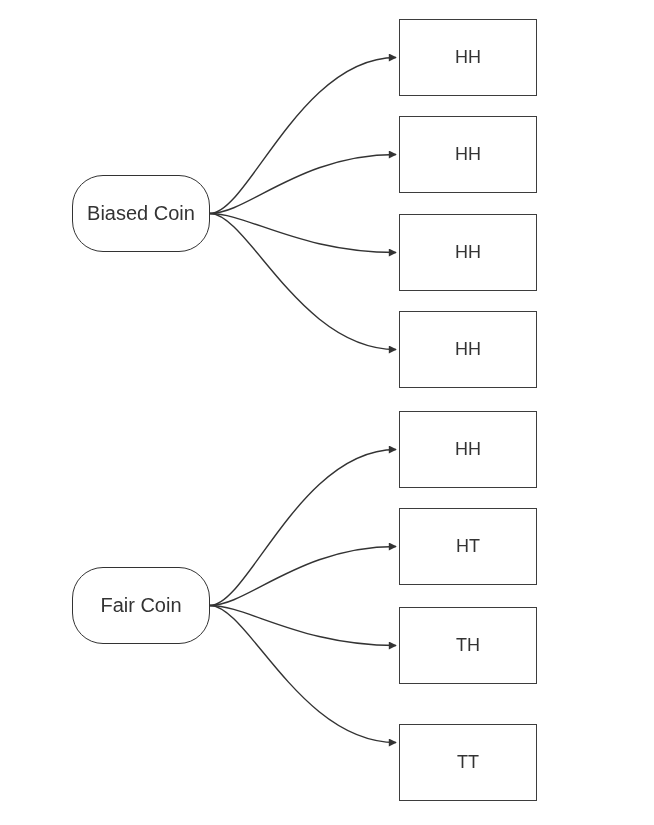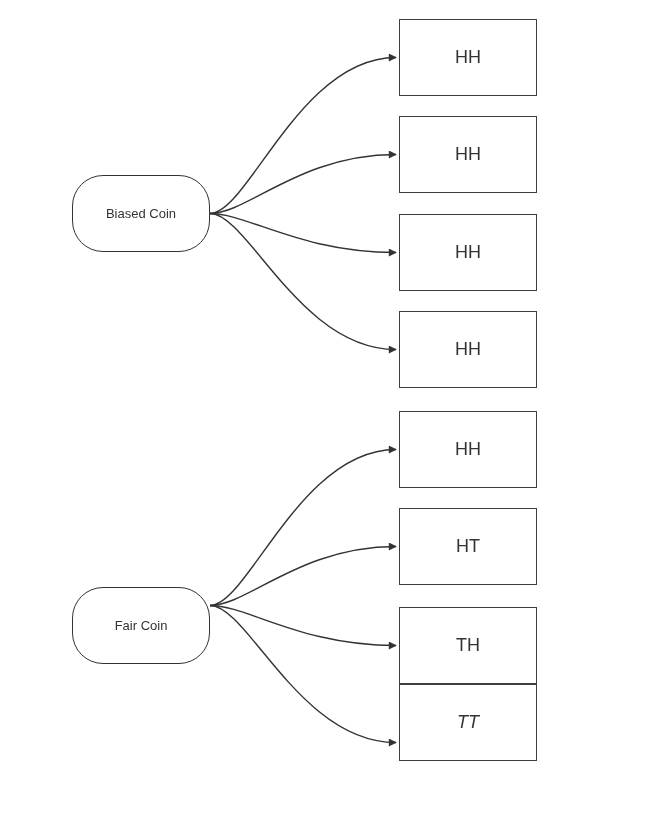--- a/index.html
+++ b/index.html
@@ -33,46 +33,46 @@
     width: 138px;
     height: 77px;
     box-sizing: border-box;
     background: #ffffff;
     border: 1.4px solid #333333;
     border-radius: 31px;
     display: flex;
     align-items: center;
     justify-content: center;
     color: #333333;
-    font-size: 13px;
+    font-size: 20px;
   }
   .outcome {
     position: absolute;
     left: 399px;
     width: 138px;
     height: 77px;
     box-sizing: border-box;
     background: #ffffff;
     border: 1.4px solid #3d3d3d;
     display: flex;
     align-items: center;
     justify-content: center;
     color: #333333;
     font-size: 18px;
   }
   .node-biased { top: 175px; }
-  .node-fair   { top: 567px; margin-top: 20px; }
+  .node-fair   { top: 567px; }
   .b1 { top: 19px; }
   .b2 { top: 116px; }
   .b3 { top: 214px; }
   .b4 { top: 311px; }
   .f1 { top: 411px; }
   .f2 { top: 508px; }
   .f3 { top: 607px; }
-  .f4 { top: 684px; font-style: italic; }
+  .f4 { top: 724px; }
 </style>
 </head>
 <body>
 
 <div class="canvas">
 
   <svg class="edges" viewBox="0 0 654 825" xmlns="http://www.w3.org/2000/svg">
     <defs>
       <marker id="arrow" viewBox="0 0 10 10" refX="9" refY="5" markerWidth="9" markerHeight="8" markerUnits="userSpaceOnUse" orient="auto">
         <path d="M0,0 L10,5 L0,10 z" fill="#333333"></path>

